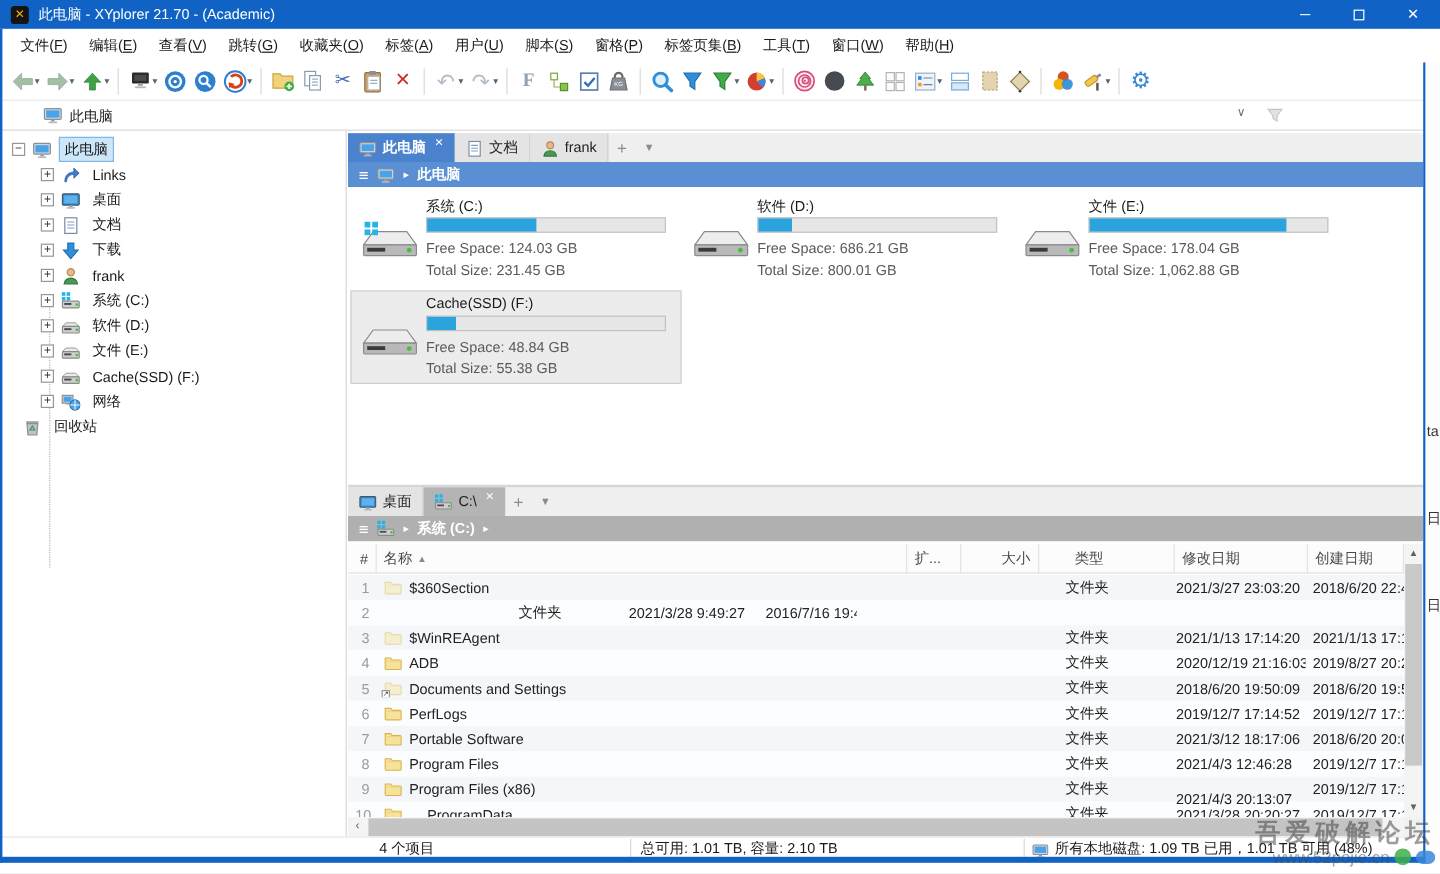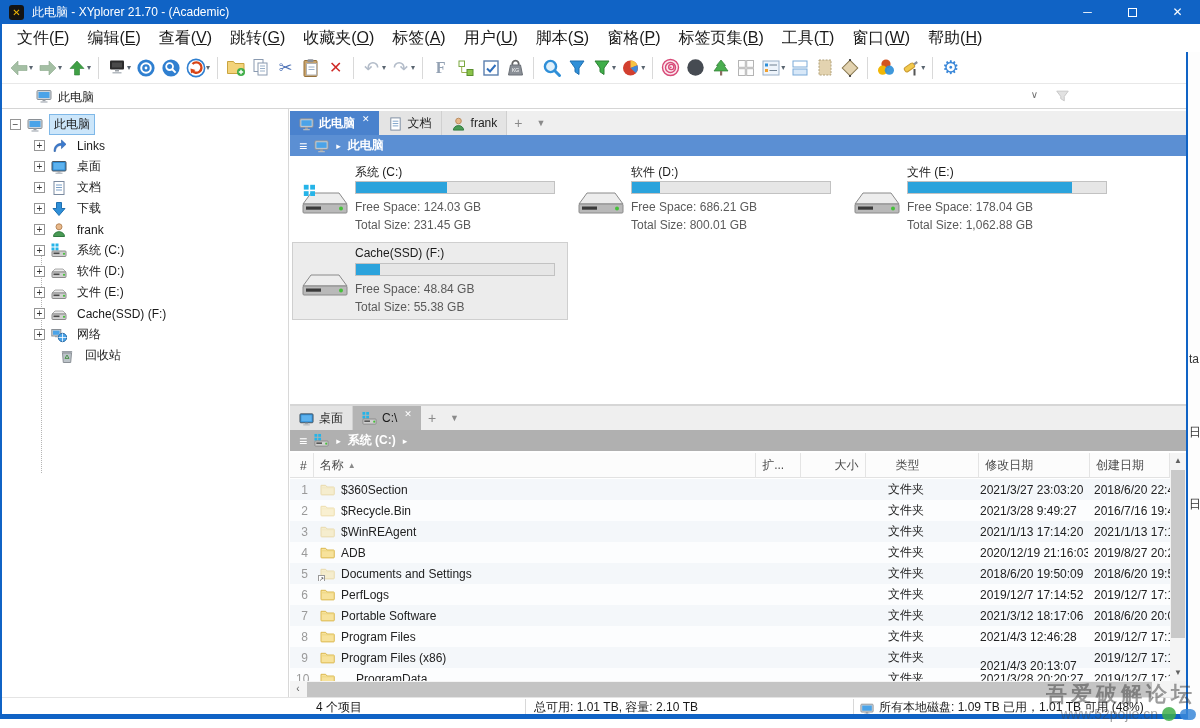--- a/index.html
+++ b/index.html
@@ -9,21 +9,21 @@
   
   .titlebar { position:absolute; left:0; top:0; width:1200px; height:24px; background:#1063c5; display:flex; align-items:center; color:#fff; font-size:12px; }
   .app-icon { width:15px; height:15px; margin:0 8px 0 9px; background:#141414; border-radius:3px; position:relative; flex:none; }
   .app-icon:before { content:"✕"; position:absolute; left:0; top:0; width:15px; height:15px; line-height:15px; text-align:center; color:#f2b705; font-size:10px; font-weight:bold; }
   .win-controls { position:absolute; right:0; top:0; height:24px; display:flex; }
   .wc { width:45px; height:24px; display:flex; align-items:center; justify-content:center; color:#fff; font-size:12px; }
   .wc .maxbox { width:9px; height:9px; border:1px solid #fff; display:block; }
 
   
   .menubar { position:absolute; left:2px; top:25px; width:1196px; height:27px; background:#fff; display:flex; align-items:center; padding-left:6px; }
-  .menu-item { font-size:16px; color:#1a1a1a; padding:4px 9px; cursor:default; }
+  .menu-item { font-size:12px; color:#1a1a1a; padding:4px 9px; cursor:default; }
   .menu-item u { text-decoration:underline; }
 
   
   .toolbar { position:absolute; left:2px; top:52px; width:1196px; height:32px; background:#fff; display:flex; align-items:center; padding-left:4px; border-bottom:1px solid #e8e8e8; }
   .tbtn { width:25px; height:26px; display:flex; align-items:center; justify-content:center; border:1px solid transparent; flex:none; }
   .tcaret { font-size:8px; color:#5a6570; margin:0 2px 0 -2px; flex:none; }
   .tsep { width:1px; height:22px; background:#d9d9d9; margin:0 5px; flex:none; }
   .tglyph { font-size:16px; line-height:1; }
 
   
@@ -522,21 +522,21 @@
           <svg width="16" height="16" viewBox="0 0 16 16">
             <rect x="0.8" y="2.5" width="9" height="6.5" fill="#cdd4db" stroke="#8a9096"></rect>
             <rect x="2" y="3.6" width="6.6" height="4.2" fill="#4aa3e8"></rect>
             <rect x="4" y="9" width="2.5" height="1.2" fill="#9aa0a6"></rect>
             <circle cx="11.5" cy="10.5" r="4.2" fill="#4aa3e8" stroke="#2f6fa8"></circle>
             <path d="M7.5 10.5 h8 M11.5 6.5 v8" stroke="#fff" stroke-width="0.8"></path>
           </svg>
         </span>
         <span class="tree-label">网络</span>
       </div>
-      <div class="tree-row" style=" margin-left: 40px;">
+      <div class="tree-row" style="">
         <span class="exp none"></span>
         <span class="ticon">
           <svg width="16" height="16" viewBox="0 0 16 16">
             <rect x="2.8" y="3" width="10.4" height="1.8" rx="0.6" fill="#9aa0a6"></rect>
             <path d="M3.5 5 h9 l-0.8 9.5 h-7.4 Z" fill="#bcc3c9" stroke="#8a9096"></path>
             <path d="M8 7 l2 3.4 h-4 Z" fill="none" stroke="#3f8f3f" stroke-width="0.9"></path>
           </svg>
         </span>
         <span class="tree-label">回收站</span>
       </div>
@@ -744,27 +744,20 @@
             <span>$360Section</span>
           </span>
           <span class="lcell" style="width: 46px;"></span>
           <span class="lcell" style="width: 66px;"></span>
           <span class="lcell" style="width: 92px;">文件夹</span>
           <span class="lcell" style="width: 114px;">2021/3/27 23:03:20</span>
           <span class="lcell" style="width: 82px;">2018/6/20 22:4</span>
         </div>
         <div class="lrow">
           <span class="lcell lnum" style="width: 24px;">2</span>
-          <span class="lcell lname" style="width: 456px;">
-            <span class="ficon faded"><svg width="15" height="13" viewBox="0 0 16 14">
-                <path d="M1 2.5 h5 l1.5 1.8 h7 a0.8 0.8 0 0 1 0.8 0.8 V12 a0.8 0.8 0 0 1 -0.8 0.8 H1.8 A0.8 0.8 0 0 1 1 12 Z" fill="#f7e29b" stroke="#d9b44a"></path>
-                <path d="M1 5.2 h14.3" stroke="#e8d27a" stroke-width="0.8"></path>
-              </svg></span>
-            <span>$Recycle.Bin</span>
-          </span>
           <span class="lcell" style="width: 46px;"></span>
           <span class="lcell" style="width: 66px;"></span>
           <span class="lcell" style="width: 92px;">文件夹</span>
           <span class="lcell" style="width: 114px;">2021/3/28 9:49:27</span>
           <span class="lcell" style="width: 82px;">2016/7/16 19:4</span>
         </div>
         <div class="lrow">
           <span class="lcell lnum" style="width: 24px;">3</span>
           <span class="lcell lname" style="width: 456px;">
             <span class="ficon faded"><svg width="15" height="13" viewBox="0 0 16 14">

